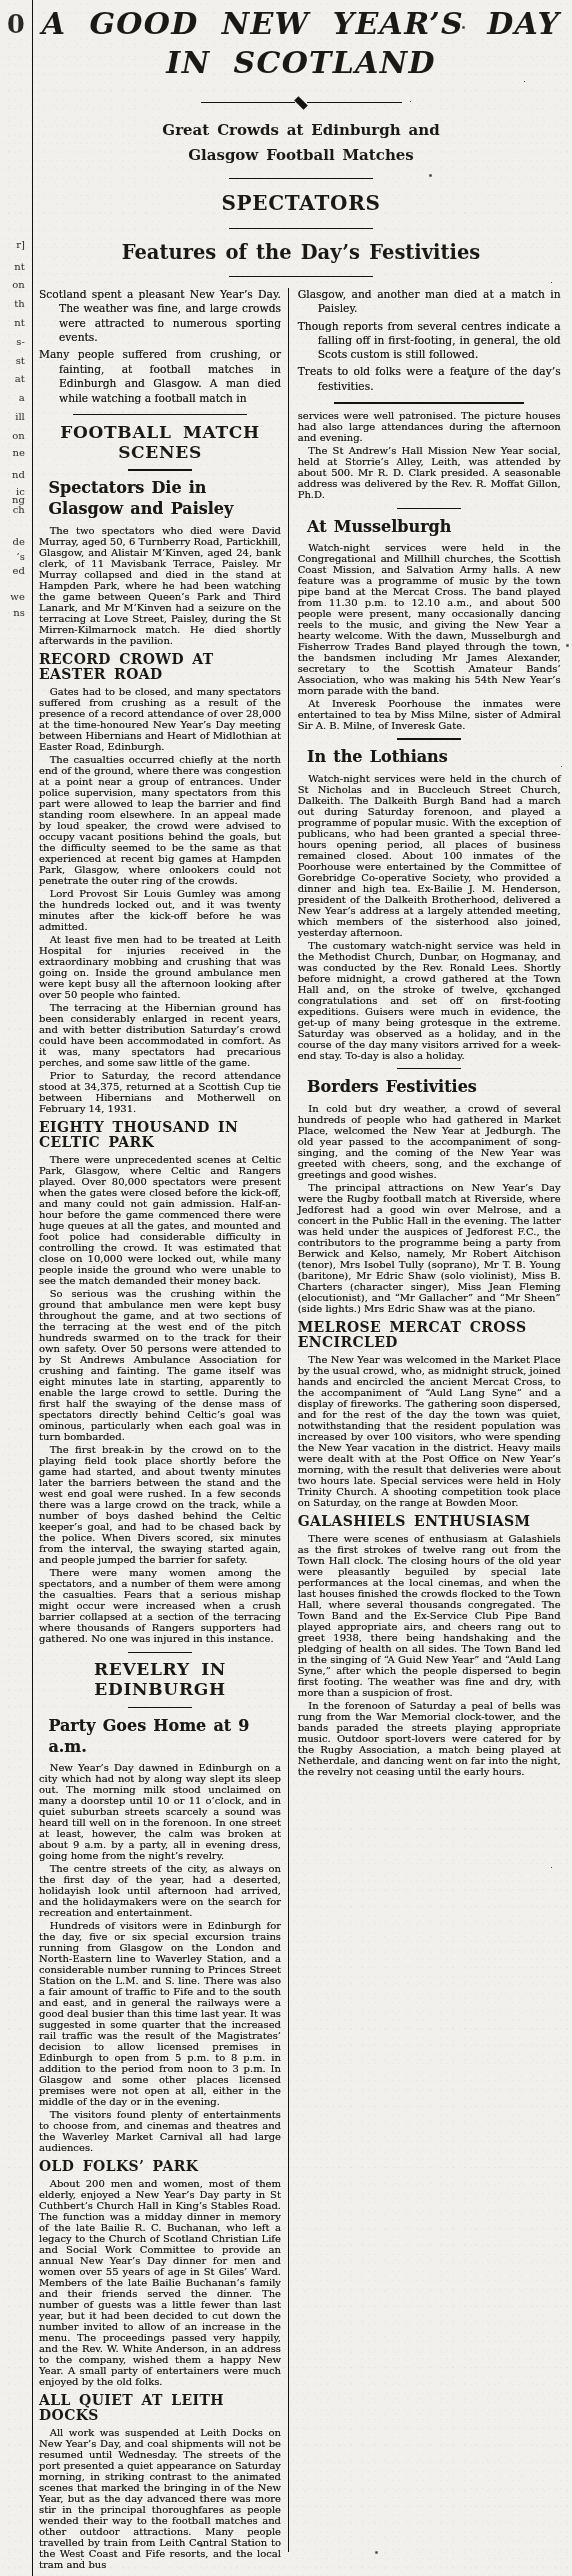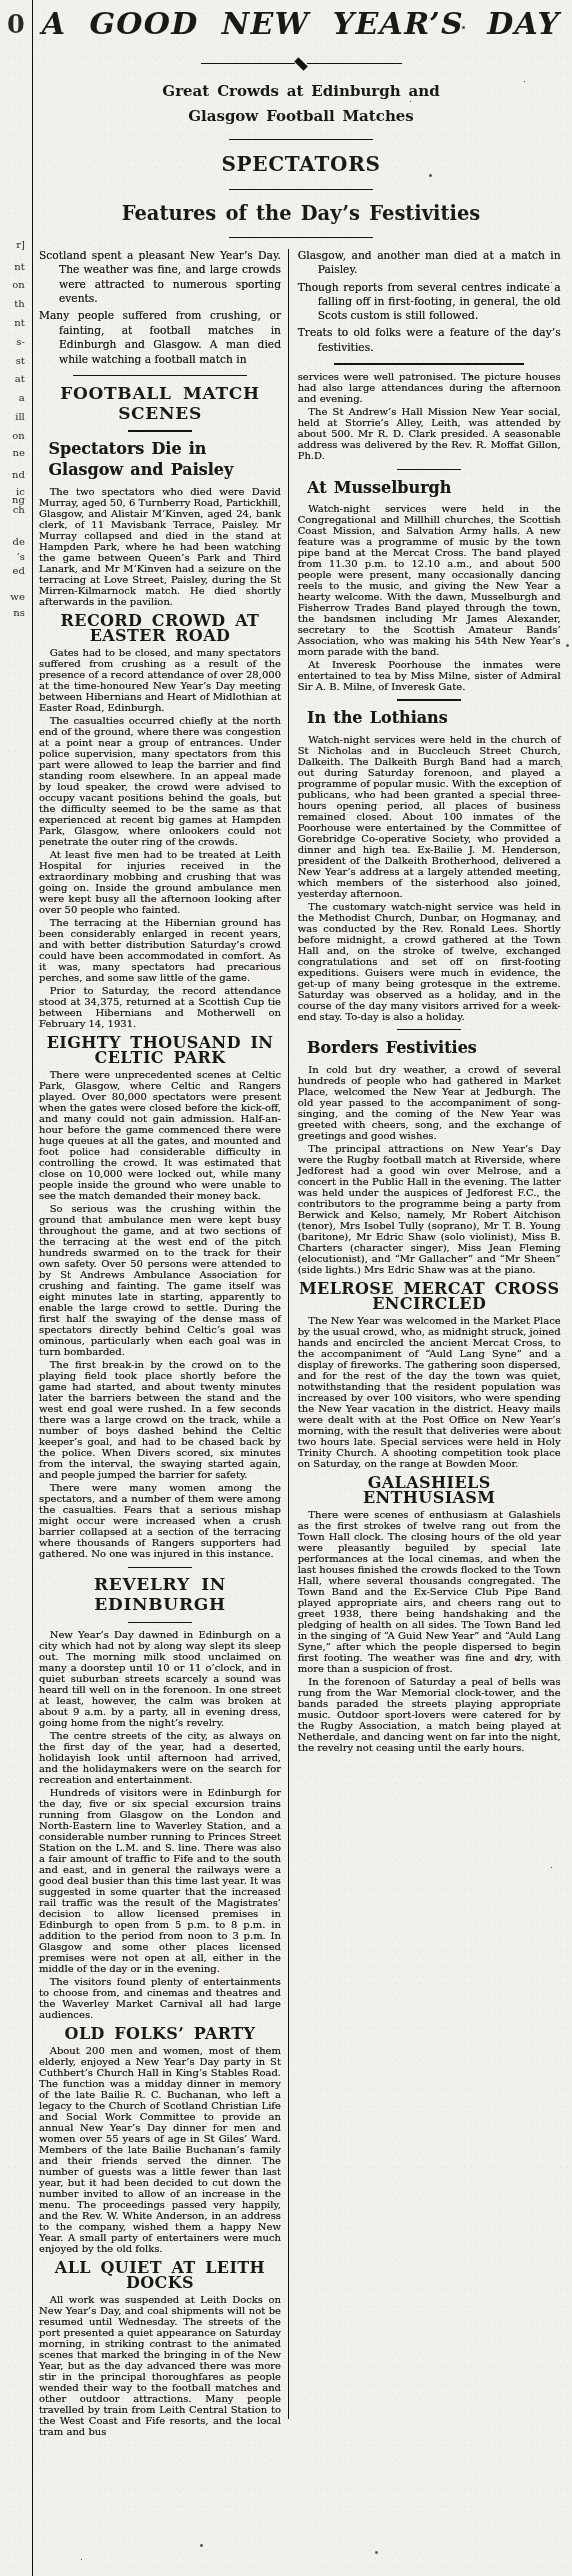--- a/index.html
+++ b/index.html
@@ -41,21 +41,21 @@
   .b-p,.b-pn{font-size:10px;line-height:11px;text-align:justify;margin:0 0 2px 0;
            text-shadow:0 0 0.3px rgba(25,22,18,0.6);}
   .b-p{text-indent:10.7px;}
   .b-pn{text-indent:0;}
   .b-rule{width:72%;height:1.3px;background:#15130f;margin:8px auto 6.7px;}
   .b-srule{width:64px;height:1.3px;background:#15130f;margin:7.4px auto 6px;}
   .b-h1{font-size:17px;font-weight:bold;text-align:center;letter-spacing:0.7px;word-spacing:0.28em;
         margin:6.7px 0 2.7px;line-height:20px;}
   .b-h2{font-size:16px;font-weight:bold;text-align:left;word-spacing:0.1em;margin:6.7px 9.4px 5.4px;line-height:21px;
         text-shadow:0 0 0.3px rgba(25,22,18,0.5);}
-  .b-h3{font-size:16px;font-weight:bold;text-align:center;letter-spacing:0.4px;word-spacing:0.22em;
+  .b-h3{font-size:14px;font-weight:bold;text-align:left;letter-spacing:0.4px;word-spacing:0.22em;
         margin:6px 0 3.4px;line-height:15.4px;}
   
   .specks{position:absolute;left:0;top:0;width:1.3px;height:1.3px;background:transparent;
     box-shadow:463px 27px 0 0.7px #35322c, 524px 81px 0 0 #44413a, 430px 175px 0 0.7px #3a372f,
     551px 282px 0 0 #44413a, 470px 376px 0 0.7px #35322c, 410px 101px 0 0 #504c44,
     510px 994px 0 0.7px #3a372f, 537px 1404px 0 0 #44413a, 517px 1659px 0 0.7px #35322c,
     551px 1867px 0 0 #44413a, 201px 2545px 0 0.7px #3a372f, 81px 2559px 0 0 #504c44,
     376px 2552px 0 0.7px #44413a, 561px 766px 0 0 #504c44, 567px 645px 0 0.7px #44413a;}
 </style>
 </head>
@@ -85,20 +85,21 @@
       <div class="margin-frag" style="top: 551px;">’s</div>
       <div class="margin-frag" style="top: 565px;">ed</div>
       <div class="margin-frag" style="top: 591px;">we</div>
       <div class="margin-frag" style="top: 607px;">ns</div>
     </div>
   <div class="left-rule"></div>
 
   <div class="main">
     <div class="masthead">
       <div class="headline-line">A GOOD NEW YEAR’S DAY</div>
+      <div class="headline-line">IN SCOTLAND</div>
       <div class="mast-divider">
         <div class="bar"></div>
         <div class="diamond"></div>
         <div class="bar"></div>
       </div>
       <div class="subtitle-line">Great Crowds at Edinburgh and</div>
       <div class="subtitle-line">Glasgow Football Matches</div>
       <div class="mast-rule"></div>
       <div class="crosshead-line">SPECTATORS</div>
       <div class="mast-rule"></div>
@@ -111,36 +112,38 @@
           <div class="b-intro">Scotland spent a pleasant New Year’s Day.  The weather was fine, and large crowds were attracted to numerous sporting events.</div>
           <div class="b-intro">Many people suffered from crushing, or fainting, at football matches in Edinburgh and Glasgow.  A man died while watching a football match in</div>
           <div class="b-rule"></div>
           <div class="b-h1">FOOTBALL MATCH SCENES</div>
           <div class="b-srule"></div>
           <div class="b-h2">Spectators Die in Glasgow and Paisley</div>
           <div class="b-p">The two spectators who died were David Murray, aged 50, 6 Turnberry Road, Partickhill, Glasgow, and Alistair M‘Kinven, aged 24, bank clerk, of 11 Mavisbank Terrace, Paisley. Mr Murray collapsed and died in the stand at Hampden Park, where he had been watching the game between Queen’s Park and Third Lanark, and Mr M‘Kinven had a seizure on the terracing at Love Street, Paisley, during the St Mirren-Kilmarnock match.  He died shortly afterwards in the pavilion.</div>
           <div class="b-h3">RECORD CROWD AT EASTER ROAD</div>
           <div class="b-p">Gates had to be closed, and many spectators suffered from crushing as a result of the presence of a record attendance of over 28,000 at the time-honoured New Year’s Day meeting between Hibernians and Heart of Midlothian at Easter Road, Edinburgh.</div>
           <div class="b-p">The casualties occurred chiefly at the north end of the ground, where there was congestion at a point near a group of entrances.  Under police supervision, many spectators from this part were allowed to leap the barrier and find standing room elsewhere.  In an appeal made by loud speaker, the crowd were advised to occupy vacant positions behind the goals, but the difficulty seemed to be the same as that experienced at recent big games at Hampden Park, Glasgow, where onlookers could not penetrate the outer ring of the crowds.</div>
+          <div class="b-p">Lord Provost Sir Louis Gumley was among the hundreds locked out, and it was twenty minutes after the kick-off before he was admitted.</div>
           <div class="b-p">At least five men had to be treated at Leith Hospital for injuries received in the extraordinary mobbing and crushing that was going on.  Inside the ground ambulance men were kept busy all the afternoon looking after over 50 people who fainted.</div>
           <div class="b-p">The terracing at the Hibernian ground has been considerably enlarged in recent years, and with better distribution Saturday’s crowd could have been accommodated in comfort.  As it was, many spectators had precarious perches, and some saw little of the game.</div>
           <div class="b-p">Prior to Saturday, the record attendance stood at 34,375, returned at a Scottish Cup tie between Hibernians and Motherwell on February 14, 1931.</div>
           <div class="b-h3">EIGHTY THOUSAND IN CELTIC PARK</div>
           <div class="b-p">There were unprecedented scenes at Celtic Park, Glasgow, where Celtic and Rangers played.  Over 80,000 spectators were present when the gates were closed before the kick-off, and many could not gain admission. Half-an-hour before the game commenced there were huge queues at all the gates, and mounted and foot police had considerable difficulty in controlling the crowd.  It was estimated that close on 10,000 were locked out, while many people inside the ground who were unable to see the match demanded their money back.</div>
           <div class="b-p">So serious was the crushing within the ground that ambulance men were kept busy throughout the game, and at two sections of the terracing at the west end of the pitch hundreds swarmed on to the track for their own safety.  Over 50 persons were attended to by St Andrews Ambulance Association for crushing and fainting.  The game itself was eight minutes late in starting, apparently to enable the large crowd to settle.  During the first half the swaying of the dense mass of spectators directly behind Celtic’s goal was ominous, particularly when each goal was in turn bombarded.</div>
           <div class="b-p">The first break-in by the crowd on to the playing field took place shortly before the game had started, and about twenty minutes later the barriers between the stand and the west end goal were rushed.  In a few seconds there was a large crowd on the track, while a number of boys dashed behind the Celtic keeper’s goal, and had to be chased back by the police.  When Divers scored, six minutes from the interval, the swaying started again, and people jumped the barrier for safety.</div>
           <div class="b-p">There were many women among the spectators, and a number of them were among the casualties.  Fears that a serious mishap might occur were increased when a crush barrier collapsed at a section of the terracing where thousands of Rangers supporters had gathered.  No one was injured in this instance.</div>
           <div class="b-srule"></div>
           <div class="b-h1">REVELRY IN EDINBURGH</div>
           <div class="b-srule"></div>
+          <div class="b-h2">Party Goes Home at 9 a.m.</div>
           <div class="b-p">New Year’s Day dawned in Edinburgh on a city which had not by along way slept its sleep out.  The morning milk stood unclaimed on many a doorstep until 10 or 11 o’clock, and in quiet suburban streets scarcely a sound was heard till well on in the forenoon.  In one street at least, however, the calm was broken at about 9 a.m. by a party, all in evening dress, going home from the night’s revelry.</div>
           <div class="b-p">The centre streets of the city, as always on the first day of the year, had a deserted, holidayish look until afternoon had arrived, and the holidaymakers were on the search for recreation and entertainment.</div>
           <div class="b-p">Hundreds of visitors were in Edinburgh for the day, five or six special excursion trains running from Glasgow on the London and North-Eastern line to Waverley Station, and a considerable number running to Princes Street Station on the L.M. and S. line.  There was also a fair amount of traffic to Fife and to the south and east, and in general the railways were a good deal busier than this time last year.  It was suggested in some quarter that the increased rail traffic was the result of the Magistrates’ decision to allow licensed premises in Edinburgh to open from 5 p.m. to 8 p.m. in addition to the period from noon to 3 p.m.  In Glasgow and some other places licensed premises were not open at all, either in the middle of the day or in the evening.</div>
           <div class="b-p">The visitors found plenty of entertainments to choose from, and cinemas and theatres and the Waverley Market Carnival all had large audiences.</div>
-          <div class="b-h3">OLD FOLKS’ PARTY</div>
+          <div class="b-h3">OLD FOLKS’ PARK</div>
           <div class="b-p">About 200 men and women, most of them elderly, enjoyed a New Year’s Day party in St Cuthbert’s Church Hall in King’s Stables Road.  The function was a midday dinner in memory of the late Bailie R. C. Buchanan, who left a legacy to the Church of Scotland Christian Life and Social Work Committee to provide an annual New Year’s Day dinner for men and women over 55 years of age in St Giles’ Ward.  Members of the late Bailie Buchanan’s family and their friends served the dinner.  The number of guests was a little fewer than last year, but it had been decided to cut down the number invited to allow of an increase in the menu.  The proceedings passed very happily, and the Rev. W. White Anderson, in an address to the company, wished them a happy New Year.  A small party of entertainers were much enjoyed by the old folks.</div>
           <div class="b-h3">ALL QUIET AT LEITH DOCKS</div>
           <div class="b-p">All work was suspended at Leith Docks on New Year’s Day, and coal shipments will not be resumed until Wednesday.  The streets of the port presented a quiet appearance on Saturday morning, in striking contrast to the animated scenes that marked the bringing in of the New Year, but as the day advanced there was more stir in the principal thoroughfares as people wended their way to the football matches and other outdoor attractions.  Many people travelled by train from Leith Central Station to the West Coast and Fife resorts, and the local tram and bus</div>
         </div>
       <div class="col-sep"></div>
       <div class="col-right" id="col-right">
           <div class="b-intro">Glasgow, and another man died at a match in Paisley.</div>
           <div class="b-intro">Though reports from several centres indicate a falling off in first-footing, in general, the old Scots custom is still followed.</div>
           <div class="b-intro">Treats to old folks were a feature of the day’s festivities.</div>
           <div class="b-rule"></div>

